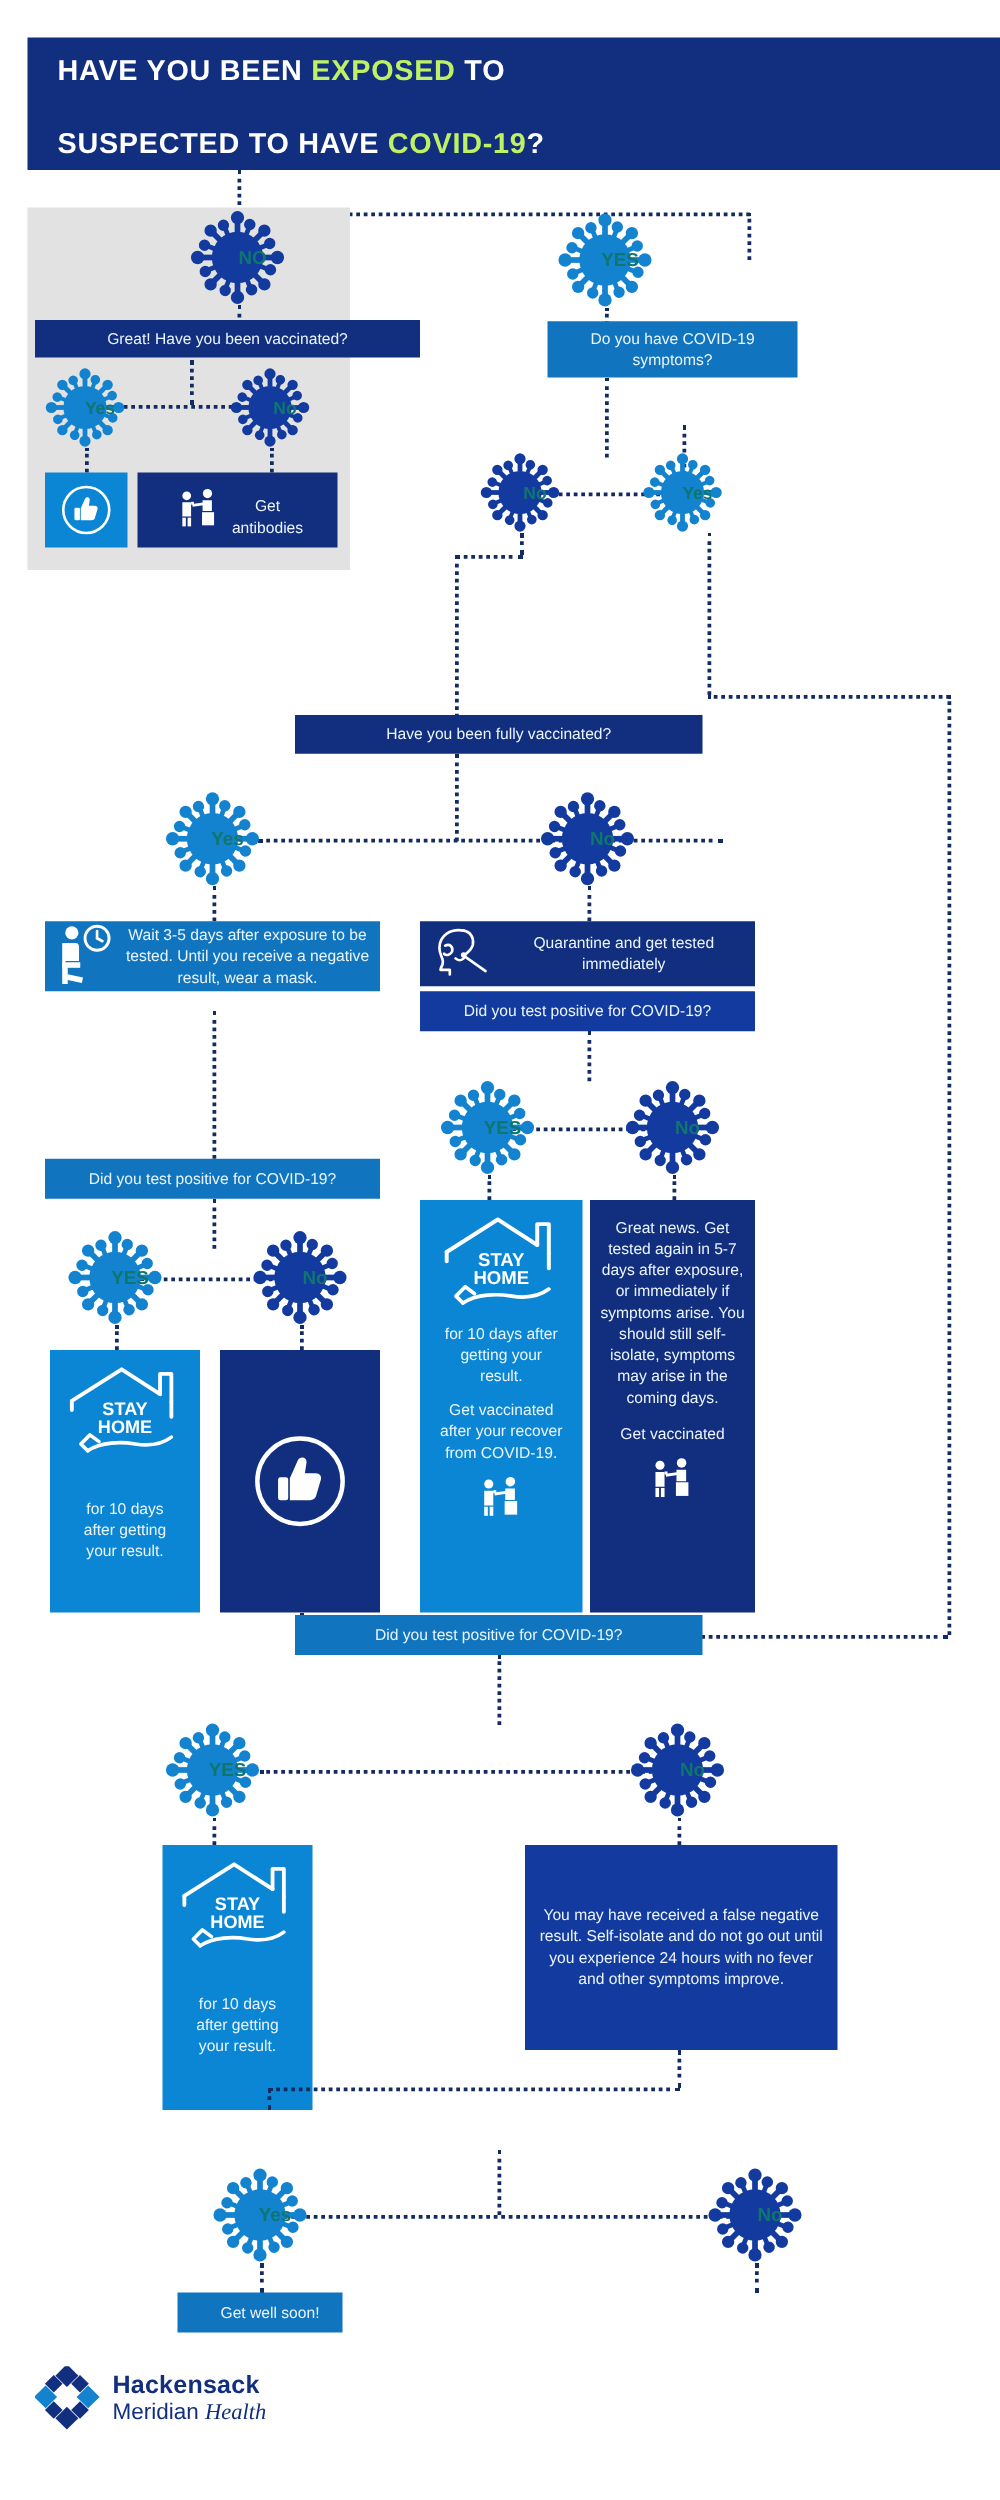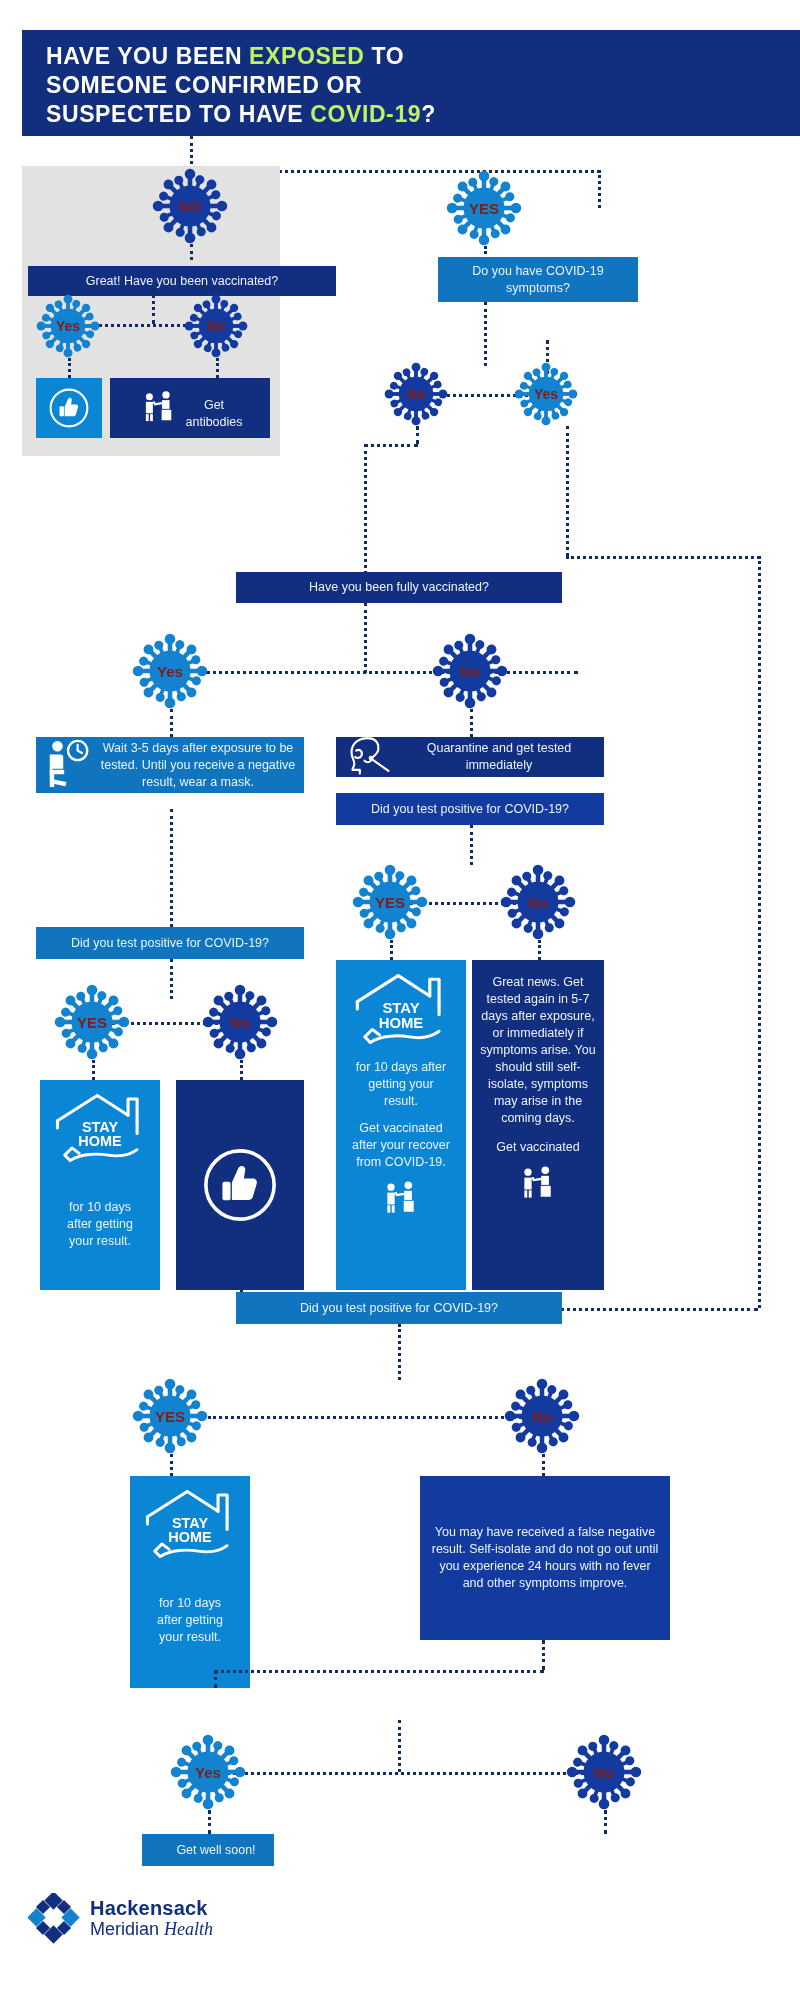--- a/index.html
+++ b/index.html
@@ -25,23 +25,23 @@
   .grey-panel{
     position:absolute; left:22px; top:166px; width:258px; height:290px;
     background:#e2e2e2;
   }
   
   .virus{
     position:absolute; width:76px; height:76px;
   }
   .virus svg{ display:block; width:100%; height:100%; }
   .virus .vlabel{
-    position:absolute; left:0; top:0; width:100%; height:100%;
+    position:absolute; left:12px; top:0; width:100%; height:100%;
     display:flex; align-items:center; justify-content:center;
-    color:#7f1d1d; font-weight:bold; pointer-events:none;
+    color:#0f766e; font-weight:bold; pointer-events:none;
   }
   .virus.small{ width:64px; height:64px; }
   .vlabel.big{ font-size:15px; }
   .vlabel.med{ font-size:14px; }
   
   .box{
     position:absolute; color:#eaf4fb; font-size:12.5px; line-height:17px;
     display:flex; align-items:center; justify-content:center; text-align:center;
     padding:6px 8px;
   }
@@ -80,21 +80,21 @@
   .logo-text .l2 i{ font-family:"Liberation Serif", serif; font-style:italic; }
 </style>
 </head>
 <body>
 
 <div id="root">
 
   <div class="header">
     <h1>
       <span><span>HAVE YOU BEEN </span><span class="hl">EXPOSED</span><span> TO</span></span><br>
-      <span>SOMEONE CONFIRMED OR</span><br>
+      <br>
       <span><span>SUSPECTED TO HAVE </span><span class="hl">COVID-19</span><span>?</span></span>
     </h1>
   </div>
 
   <div class="dotv" style="left:190px; top:136px; height:34px;"></div>
   <div class="doth" style="left:190px; top:170px; width:410px;"></div>
   <div class="dotv" style="left:190px; top:170px; height:34px;"></div>
   <div class="dotv" style="left:598px; top:170px; height:38px;"></div>
 
   <div class="grey-panel"></div>
@@ -161,21 +161,21 @@
               <circle cx="49" cy="13" r="6"></circle>
             </g>
         </g>
       </g>
     </svg>
     <span class="vlabel big">NO</span>
   </div>
 
   <div class="dotv" style="left:190px; top:244px; height:16px;"></div>
 
-  <div class="box navy" style="left:28px; top:256px; width:308px; height:30px;margin-top:10px;">
+  <div class="box navy" style="left:28px; top:256px; width:308px; height:30px;">
     <span>Great! Have you been vaccinated?</span>
   </div>
 
   <div class="dotv" style="left:152px; top:288px; height:36px;"></div>
   <div class="doth" style="left:88px; top:324px; width:128px;"></div>
 
   <div class="virus small" style="left:36px; top:294px;">
     <svg viewBox="0 0 100 100">
       <g fill="#1382cf">
         <circle cx="50" cy="50" r="27"></circle>
@@ -707,21 +707,21 @@
         </g>
         <g stroke="#ffffff" stroke-width="2.2" stroke-linecap="round">
           <line x1="35" y1="7" x2="35" y2="13"></line>
           <line x1="35" y1="13" x2="39.5" y2="15.5"></line>
         </g>
       </svg>
       <span>Wait 3-5 days after exposure to be tested. Until you receive a negative result, wear a mask.</span>
     </span>
   </div>
 
-  <div class="box navy" style="left:336px; top:737px; width:268px; height:40px;">
+  <div class="box navy" style="left:336px; top:737px; width:268px; height:52px;">
     <span class="iconbox">
       <svg class="icon-svg" width="52" height="48" viewBox="0 0 56 52">
         <g fill="none" stroke="#ffffff" stroke-width="2.3" stroke-linecap="round" stroke-linejoin="round">
           <path d="M29 6 C18 4 8 10 8 21 c0 6 3 8 3 12 c0 4-2 4-2 7 h8 v4"></path>
           <path d="M29 6 c6 1 9 6 8 12 c-1 5-5 7-8 10"></path>
           <path d="M13 19 c4-2 7 1 6 5 c-1 3-5 4-7 2"></path>
           <path d="M22 30 c2 2 5 2 7 0"></path>
           <line x1="28" y1="27" x2="48" y2="41"></line>
           <circle cx="29" cy="27" r="2.4" fill="#ffffff" stroke="none"></circle>
         </g>

